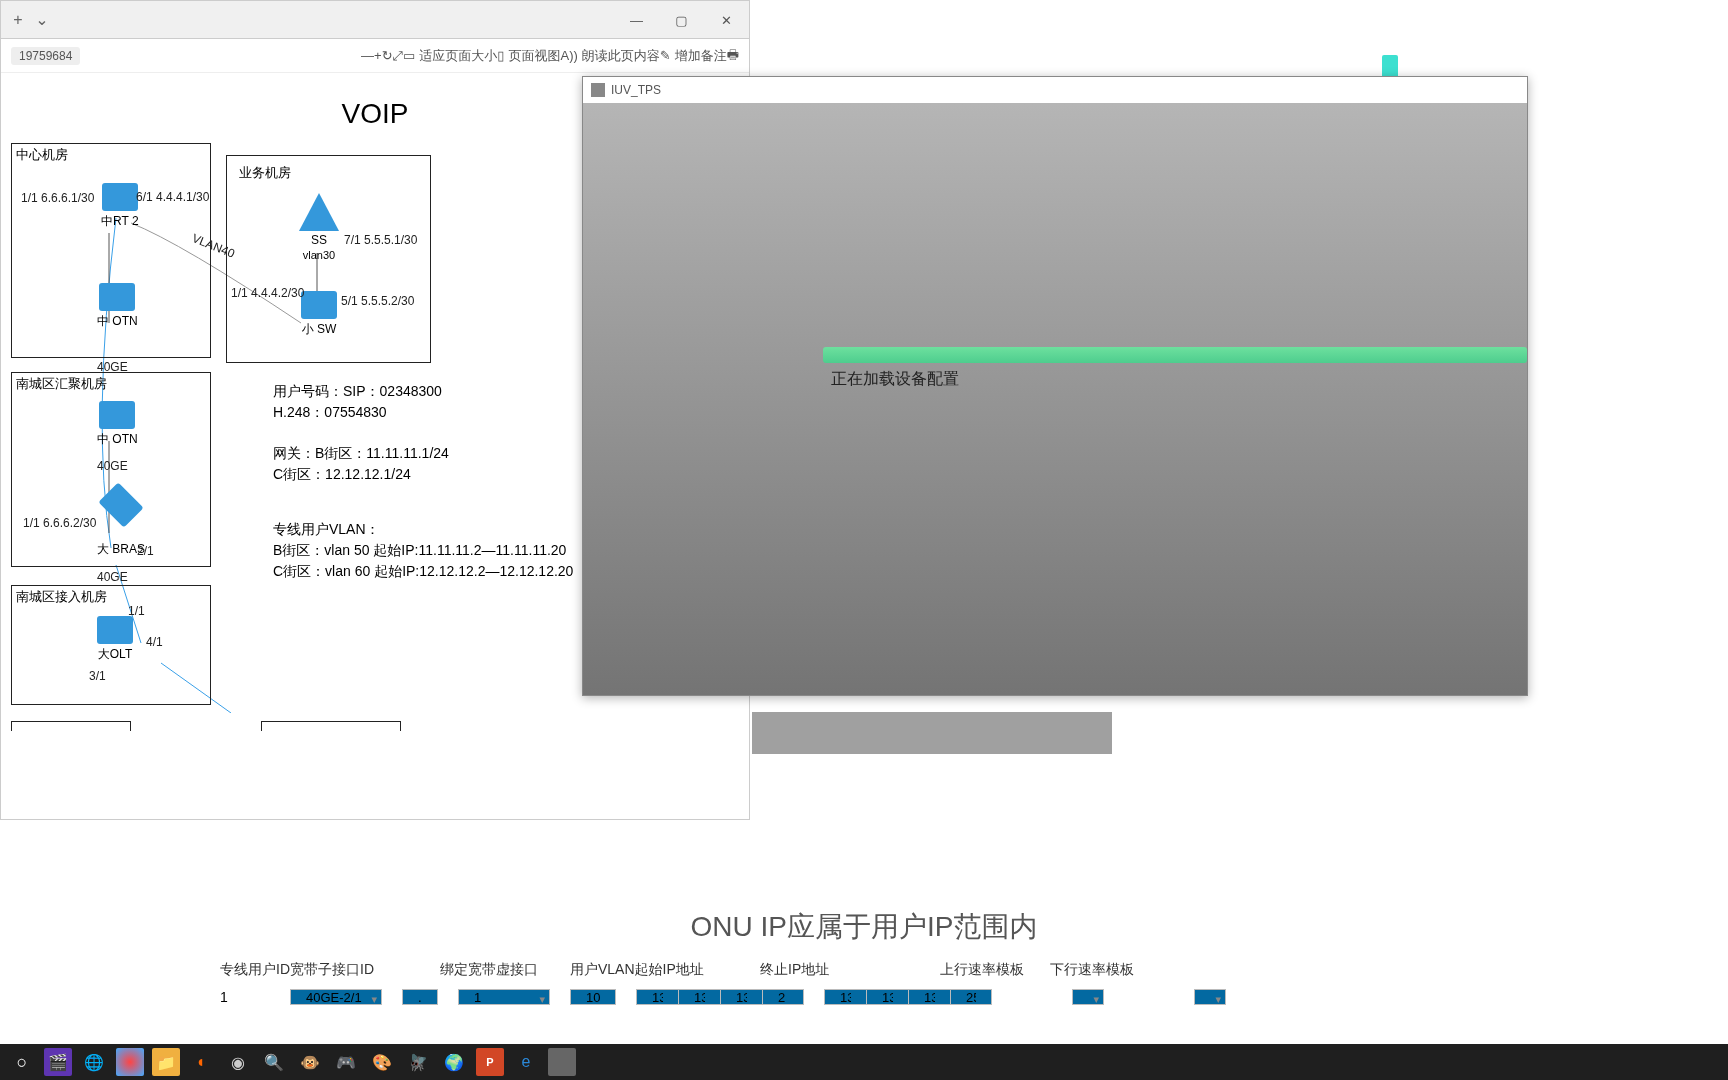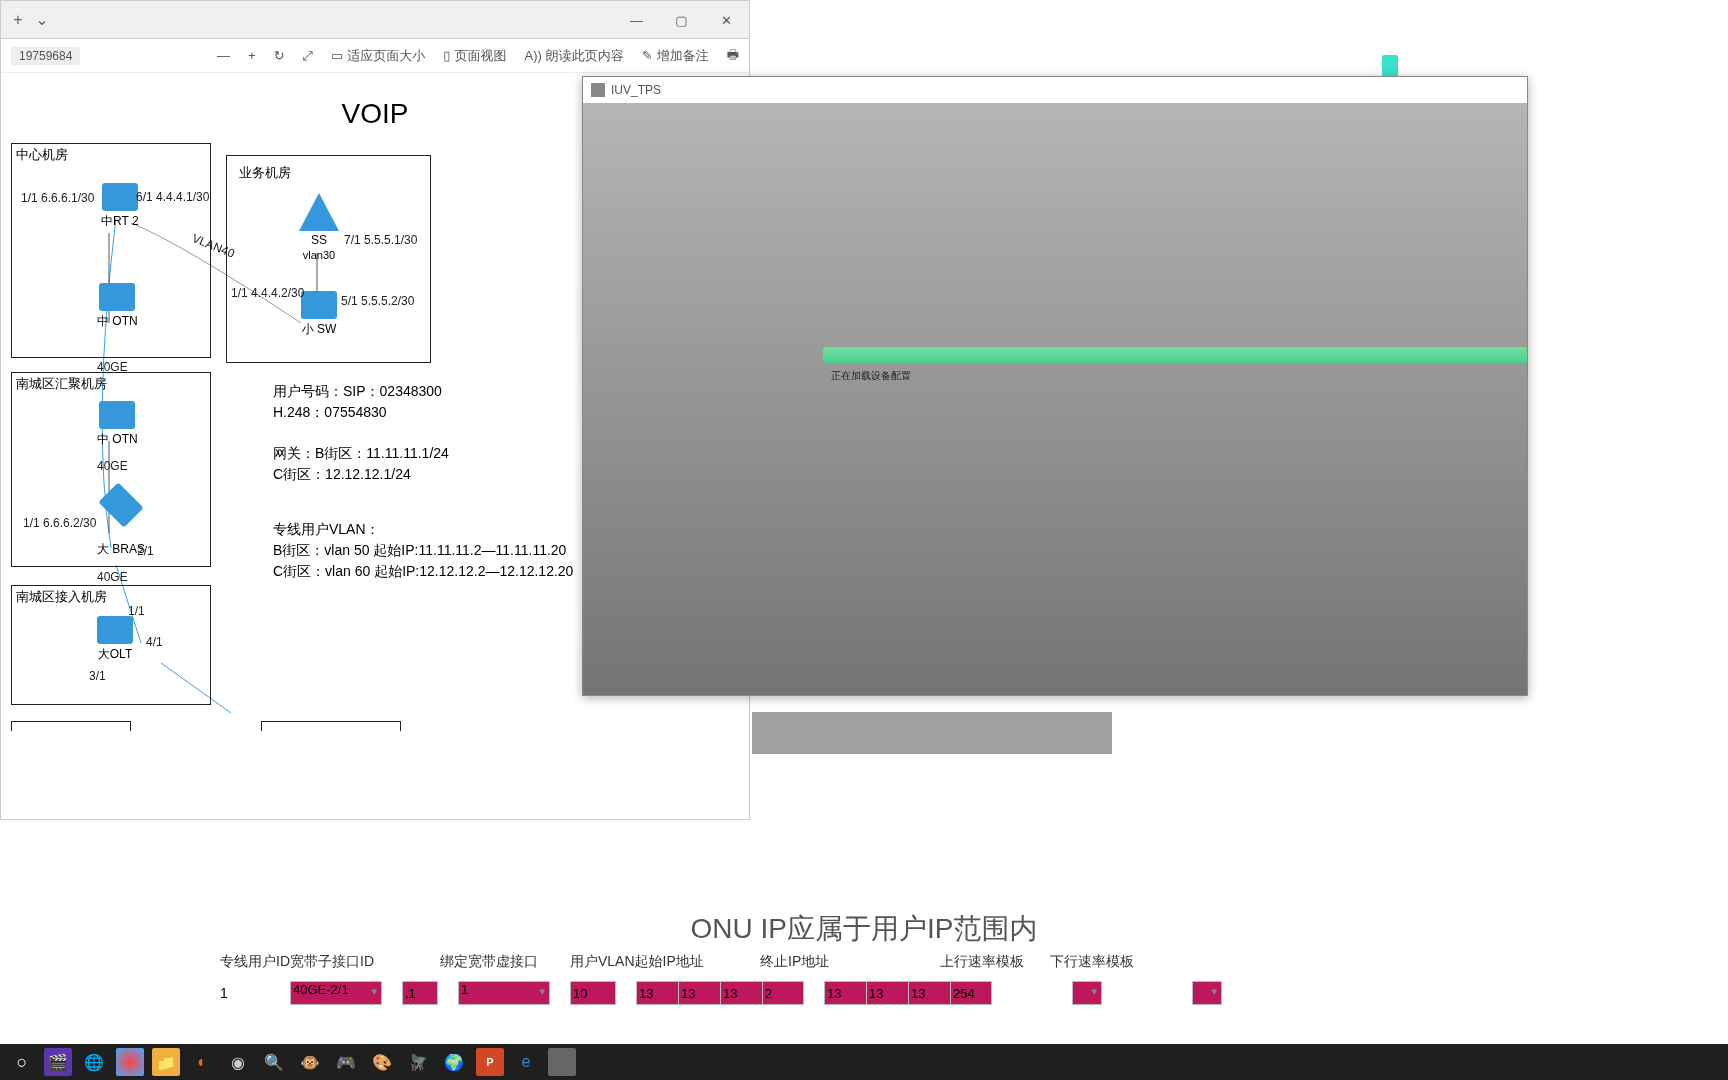--- a/index.html
+++ b/index.html
@@ -7,21 +7,21 @@
 .browser{position:absolute;left:0;top:0;width:750px;height:820px;background:#fff;border:1px solid #ccc}
 .tabbar{height:38px;background:#f0f0f0;display:flex;align-items:center;padding:0 5px;border-bottom:1px solid #ccc}
 .tab-add{width:24px;height:24px;display:flex;align-items:center;justify-content:center;color:#666;font-size:16px}
 .tab-chevron{width:24px;height:24px;display:flex;align-items:center;justify-content:center;color:#666}
 .win-controls{position:absolute;top:0;right:0;display:flex;height:38px}
 .win-btn{width:45px;display:flex;align-items:center;justify-content:center;font-size:13px;color:#555}
 .addressbar{height:30px;display:flex;align-items:center;padding:0 10px;border-bottom:1px solid #eee}
 .addr-text{flex:1;font-size:13px;color:#555}
 .addr-icons{display:flex;gap:14px;color:#666;font-size:14px}
 .addr-icons span{width:18px;text-align:center}
-.pdfbar{height:34px;display:flex;align-items:center;padding:0 10px;gap:18px;font-size:13px;color:#555;border-bottom:1px solid #eee}
+.pdfbar{height:34px;display:flex;align-items:center;padding:0 10px;font-size:13px;color:#555;border-bottom:1px solid #eee}
 .pdfbar .badge{background:#eee;padding:2px 8px;border-radius:3px;font-size:12px}
 .pdfbar .sep{flex:1}
 .pdfbar .sm{font-size:13px;display:flex;align-items:center;gap:4px}
 .canvas{padding:20px 40px;position:relative;height:calc(100% - 102px);overflow:hidden}
 .canvas h1{text-align:center;font-size:28px;font-weight:400;margin:5px 0 15px}
 .room{position:absolute;border:1px solid #222;font-size:13px}
 .room .title{position:absolute;top:2px;left:4px;font-size:13px}
 .device{position:absolute;display:flex;flex-direction:column;align-items:center}
 .device .icon{width:36px;height:28px;background:#3498db;border-radius:3px;position:relative}
 .router-icon{border-radius:50%/60%;background:#2b7db8;height:26px}
@@ -30,26 +30,26 @@
 .olt-icon{background:#2b88c8;width:34px;height:28px}
 .pyramid{width:0;height:0;border-left:20px solid transparent;border-right:20px solid transparent;border-bottom:38px solid #3498db;background:none}
 .sw-icon{background:#4aa0d8;width:36px;height:26px}
 .device .lbl{font-size:12px;margin-top:2px;white-space:nowrap}
 .iplbl{position:absolute;font-size:12px;color:#222;white-space:nowrap}
 .sidetext{position:absolute;left:272px;font-size:14px;line-height:1.5}
 .dialog{position:absolute;left:582px;top:76px;width:946px;height:620px;background:linear-gradient(#b8b8b8,#747474);border:1px solid #888;box-shadow:0 2px 10px rgba(0,0,0,.3)}
 .dialog .titlebar{height:26px;background:#fff;display:flex;align-items:center;padding:0 8px;font-size:12px;color:#555;gap:6px}
 .dialog .titlebar .ico{width:14px;height:14px;background:#888}
 .progress{position:absolute;left:240px;top:270px;right:0;height:16px;background:linear-gradient(#6de09e,#4ecd8e);border-radius:3px}
-.progress-text{position:absolute;left:248px;top:292px;font-size:10px;color:#222}
+.progress-text{position:absolute;left:248px;top:292px;font-size:16px;color:#222}
 .footer{position:absolute;left:0;bottom:70px;width:100%;padding:0 20px}
-.footer .note{text-align:center;font-size:28px;color:#555;}
+.footer .note{text-align:center;font-size:28px;color:#555;margin-bottom:10px}
 .footer .row{display:flex;align-items:center;gap:20px;padding:5px 200px;font-size:14px}
 .footer .row.hdr{color:#333}
-.footer input,.footer .sel,.footer .static{border:1px solid #bbb;height:24px;padding:0 2px;font-size:13px;background:#be185d}
+.footer input,.footer .sel,.footer .static{border:1px solid #bbb;height:16px;padding:0 15px;font-size:13px;background:#0369a1}
 .footer .sel{width:92px;position:relative}
 .footer .sel::after{content:"▾";position:absolute;right:4px;top:3px;color:#888;font-size:11px}
 .footer .w30{width:36px}
 .footer .ipseg{display:flex;gap:0}
 .footer .ipseg input{width:42px;border-right:none}
 .footer .ipseg input:last-child{border-right:1px solid #bbb}
 .taskbar{position:absolute;left:0;bottom:0;width:100%;height:36px;background:#1f1f1f;display:flex;align-items:center;padding:0 8px;gap:8px}
 .taskbar .tb{width:28px;height:28px;display:flex;align-items:center;justify-content:center;border-radius:2px}
 .greybar{position:absolute;left:752px;top:712px;width:360px;height:42px;background:#a0a0a0}
 .bg-strip{position:absolute;right:330px;top:55px;width:16px;height:44px;background:#3ce0d0;border-radius:2px}

